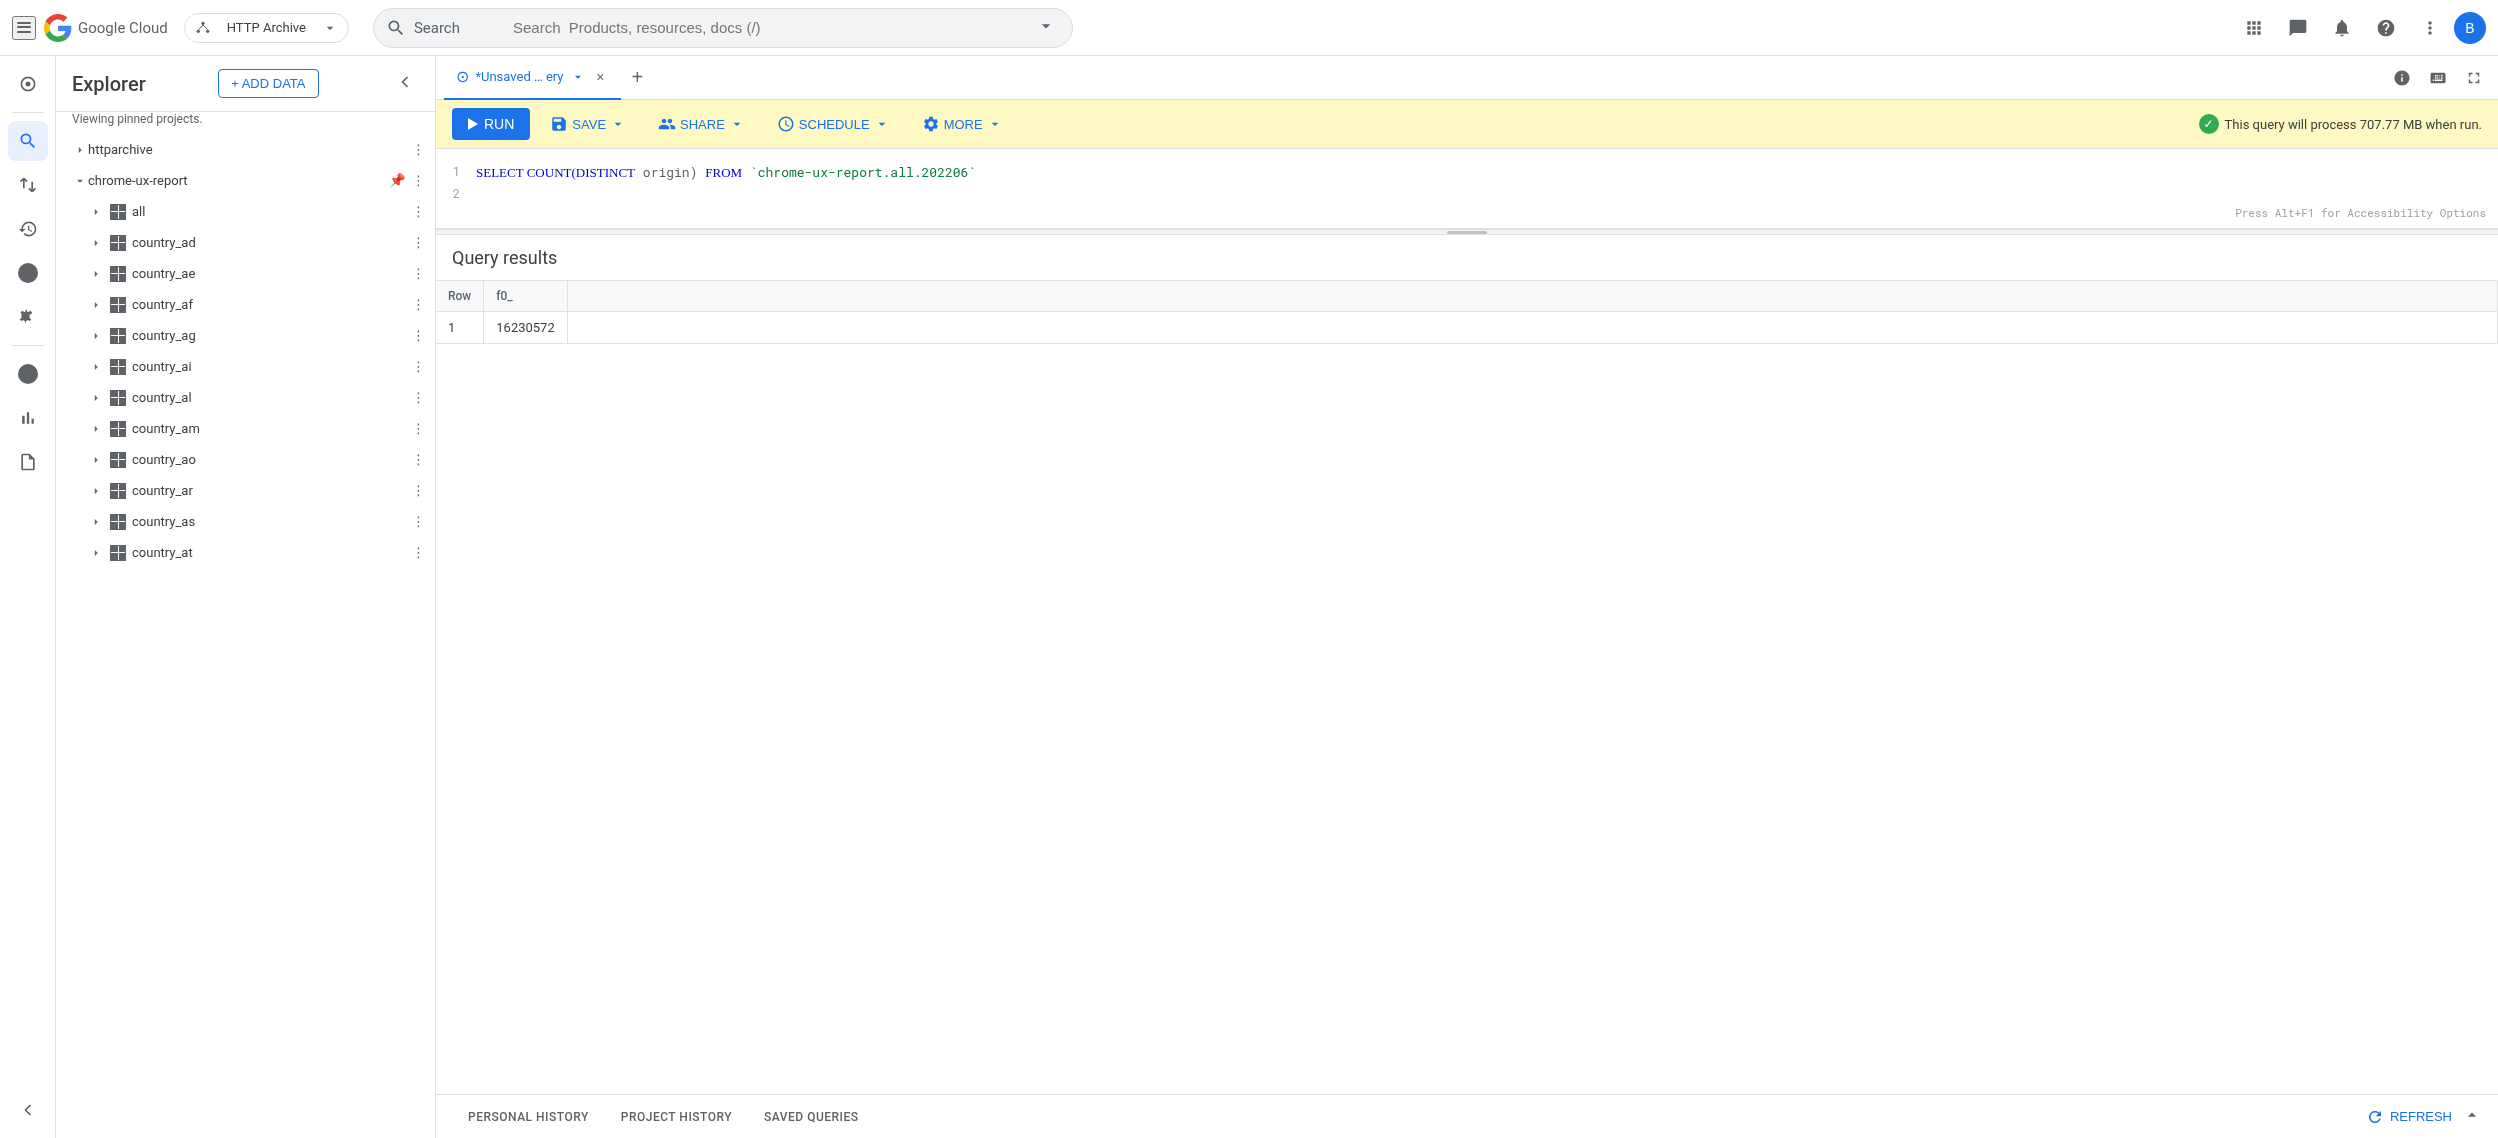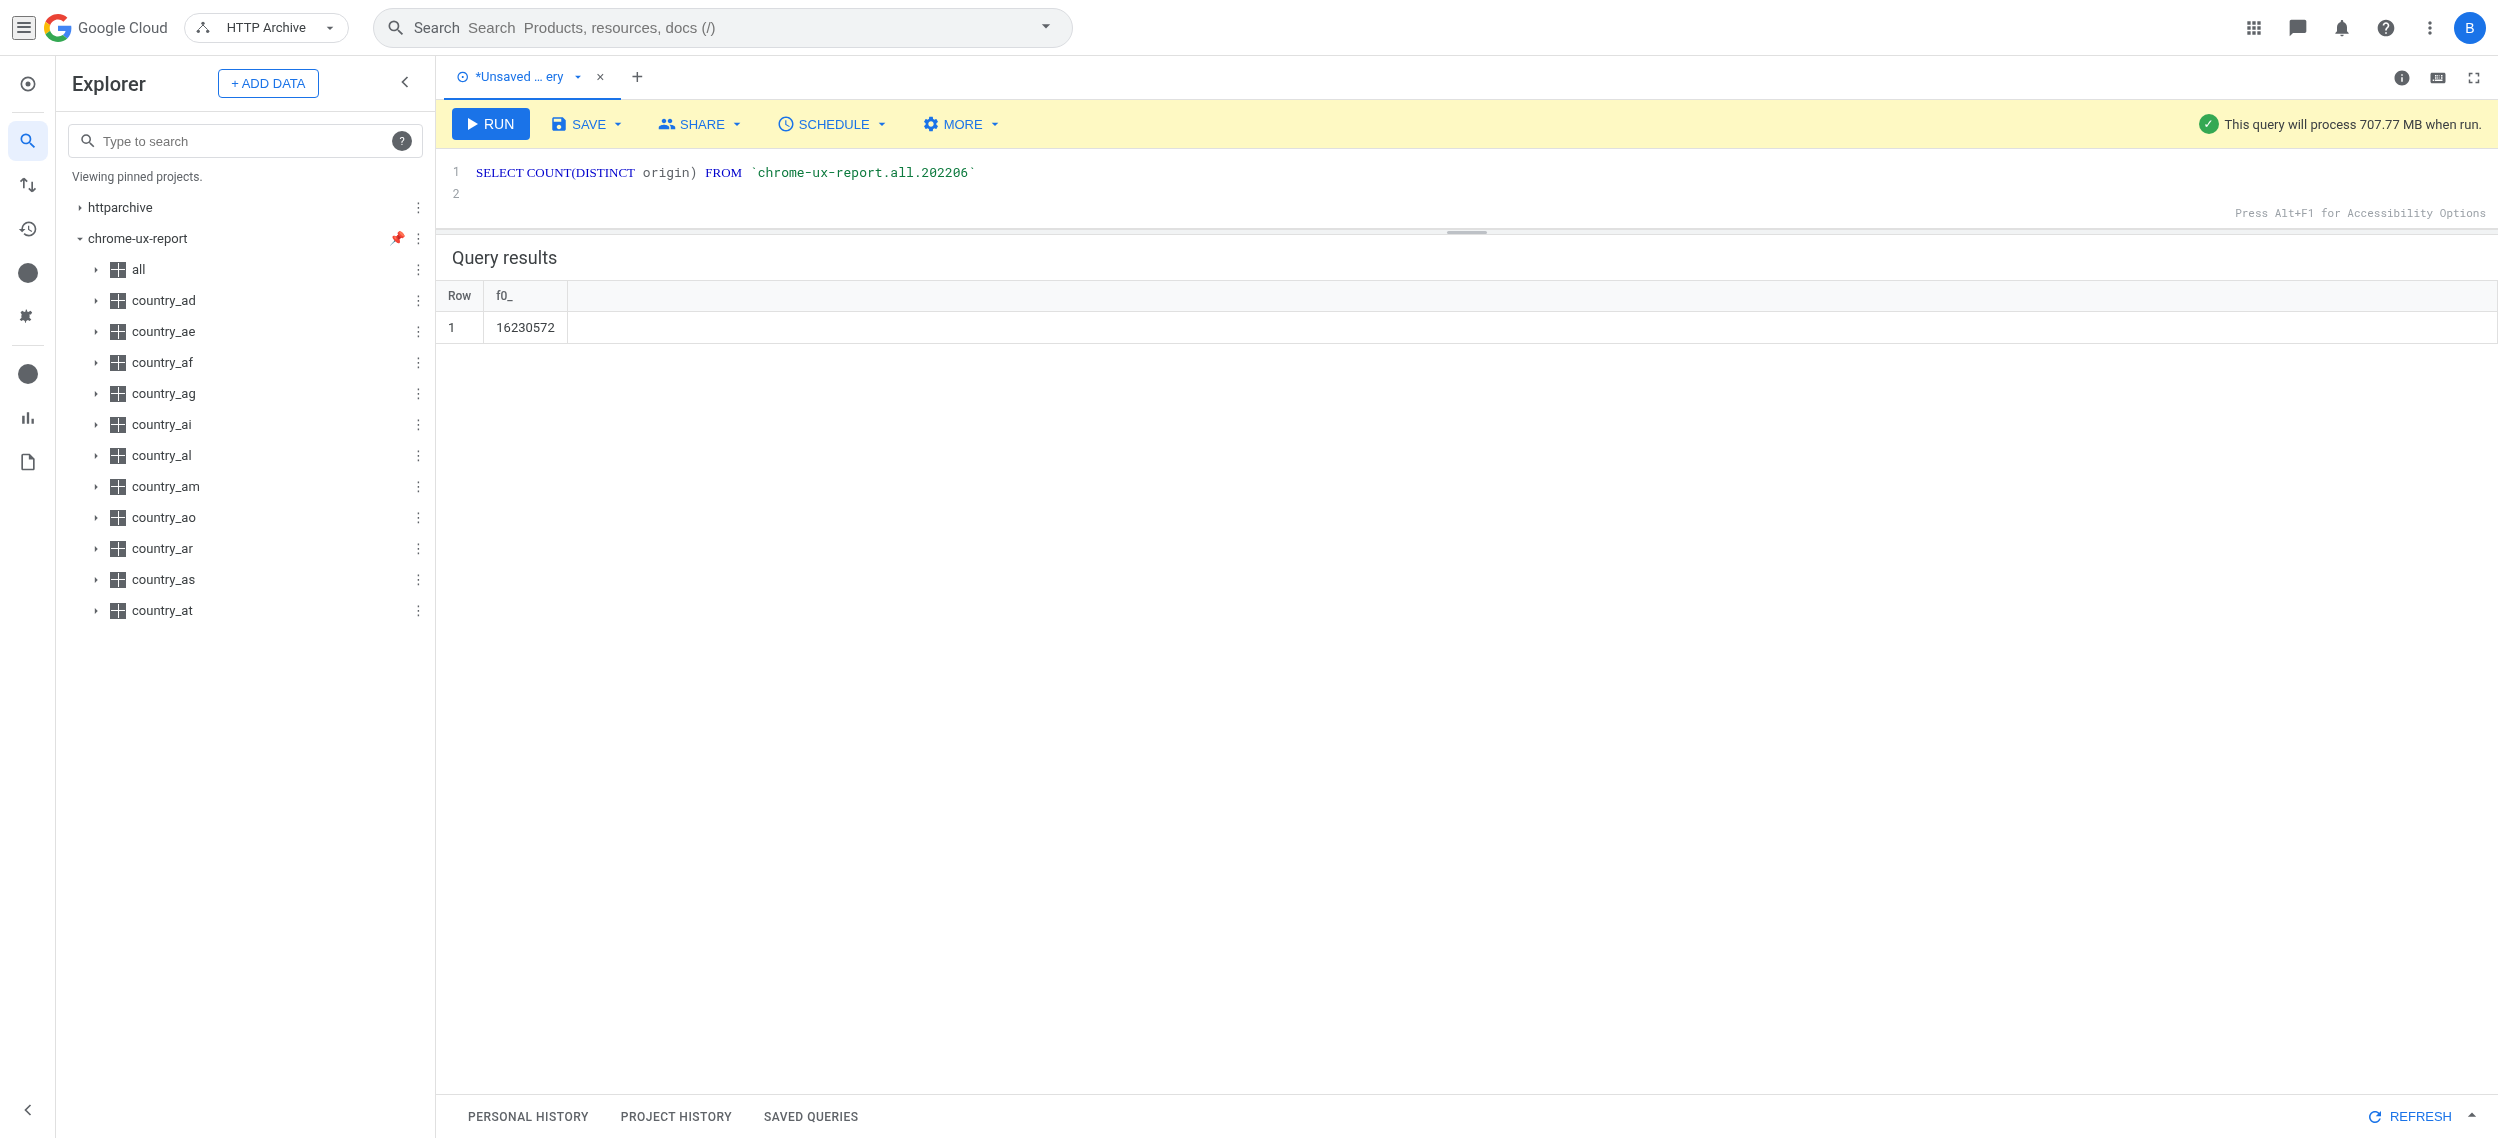--- a/index.html
+++ b/index.html
@@ -242,21 +242,21 @@
     <svg width="16" height="16" viewBox="0 0 24 24">
         <path d="M7 10l5 5 5-5z" fill="#5f6368"></path>
       </svg>
   </div>
 
   <div class="search-bar">
     <svg class="search-icon-svg" width="20" height="20" viewBox="0 0 24 24">
         <path d="M15.5 14h-.79l-.28-.27A6.471 6.471 0 0 0 16 9.5 6.5 6.5 0 1 0 9.5 16c1.61 0 3.09-.59 4.23-1.57l.27.28v.79l5 4.99L20.49 19l-4.99-5zm-6 0C7.01 14 5 11.99 5 9.5S7.01 5 9.5 5 14 7.01 14 9.5 11.99 14 9.5 14z" fill="#5f6368"></path>
       </svg>
     <span style="color:#5f6368;font-size:15px;margin-right:8px;">Search</span>
-    <input type="text" style="color: rgb(95, 99, 104);" placeholder="Search  Products, resources, docs (/)">
+    <input type="text" style="color: rgb(95, 99, 104); margin-left: 45px;" placeholder="Search  Products, resources, docs (/)">
     <button class="dropdown-btn">
       <svg width="20" height="20" viewBox="0 0 24 24">
           <path d="M7 10l5 5 5-5z" fill="#5f6368"></path>
         </svg>
     </button>
   </div>
 
   <div class="nav-icons">
     <button class="nav-icon-btn">
       <svg width="20" height="20" viewBox="0 0 24 24">
@@ -350,27 +350,20 @@
     <div class="explorer-header">
       <span class="explorer-title">Explorer</span>
       <button class="add-data-btn">+ ADD DATA</button>
       <button class="collapse-btn">
         <svg width="20" height="20" viewBox="0 0 24 24">
             <path d="M15 18l-6-6 6-6" stroke="#5f6368" stroke-width="2" fill="none"></path>
           </svg>
       </button>
     </div>
 
-    <div class="search-box">
-      <svg width="18" height="18" viewBox="0 0 24 24" style="color:#5f6368;margin-right:6px;">
-          <path d="M15.5 14h-.79l-.28-.27A6.471 6.471 0 0 0 16 9.5 6.5 6.5 0 1 0 9.5 16c1.61 0 3.09-.59 4.23-1.57l.27.28v.79l5 4.99L20.49 19l-4.99-5zm-6 0C7.01 14 5 11.99 5 9.5S7.01 5 9.5 5 14 7.01 14 9.5 11.99 14 9.5 14z" fill="#5f6368"></path>
-        </svg>
-      <input type="text" placeholder="Type to search" style="">
-      <div class="help-icon">?</div>
-    </div>
 
     <div class="viewing-text">Viewing pinned projects.</div>
 
     <div class="tree-container">
 
       <div class="tree-item">
         <span class="tree-toggle">
           <svg width="14" height="14" viewBox="0 0 24 24">
               <path d="M10 17l5-5-5-5v10z" fill="#5f6368"></path>
             </svg>

